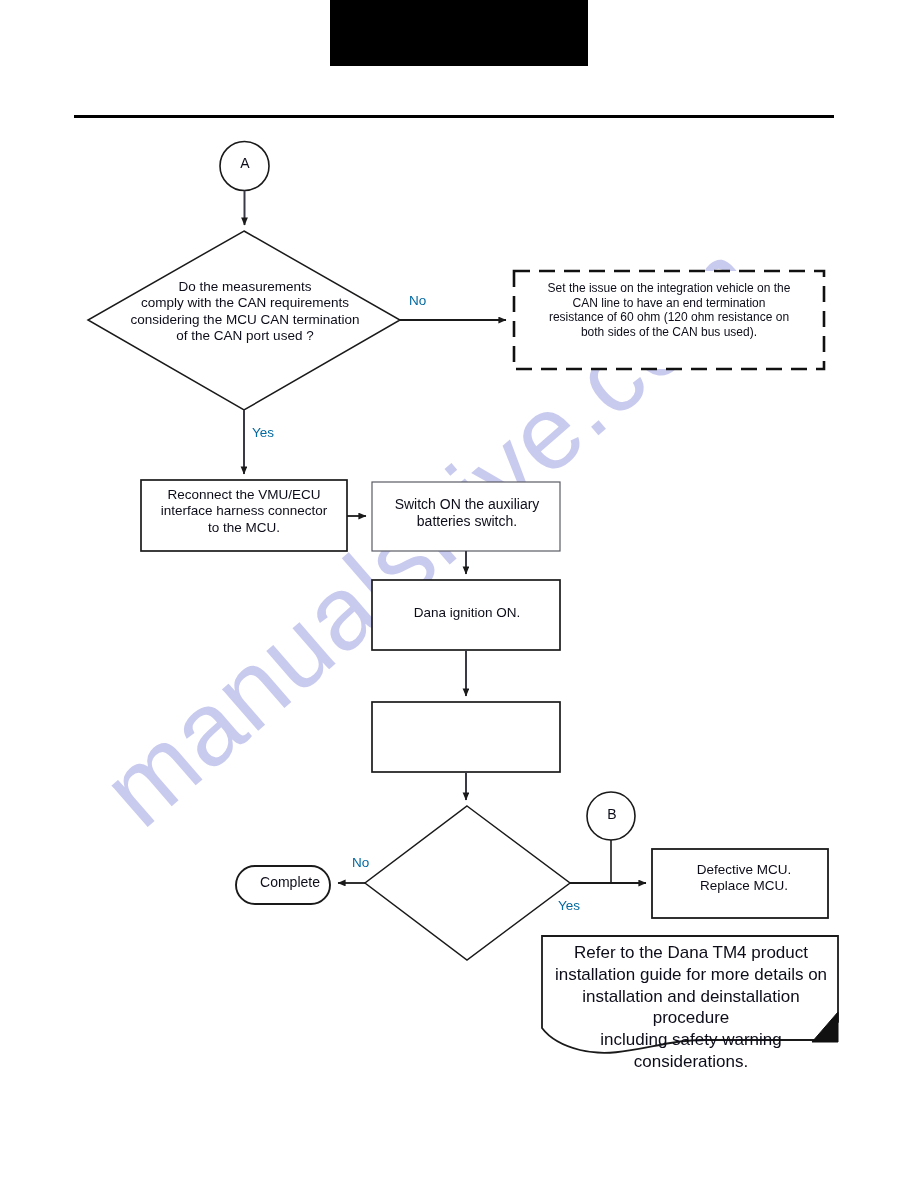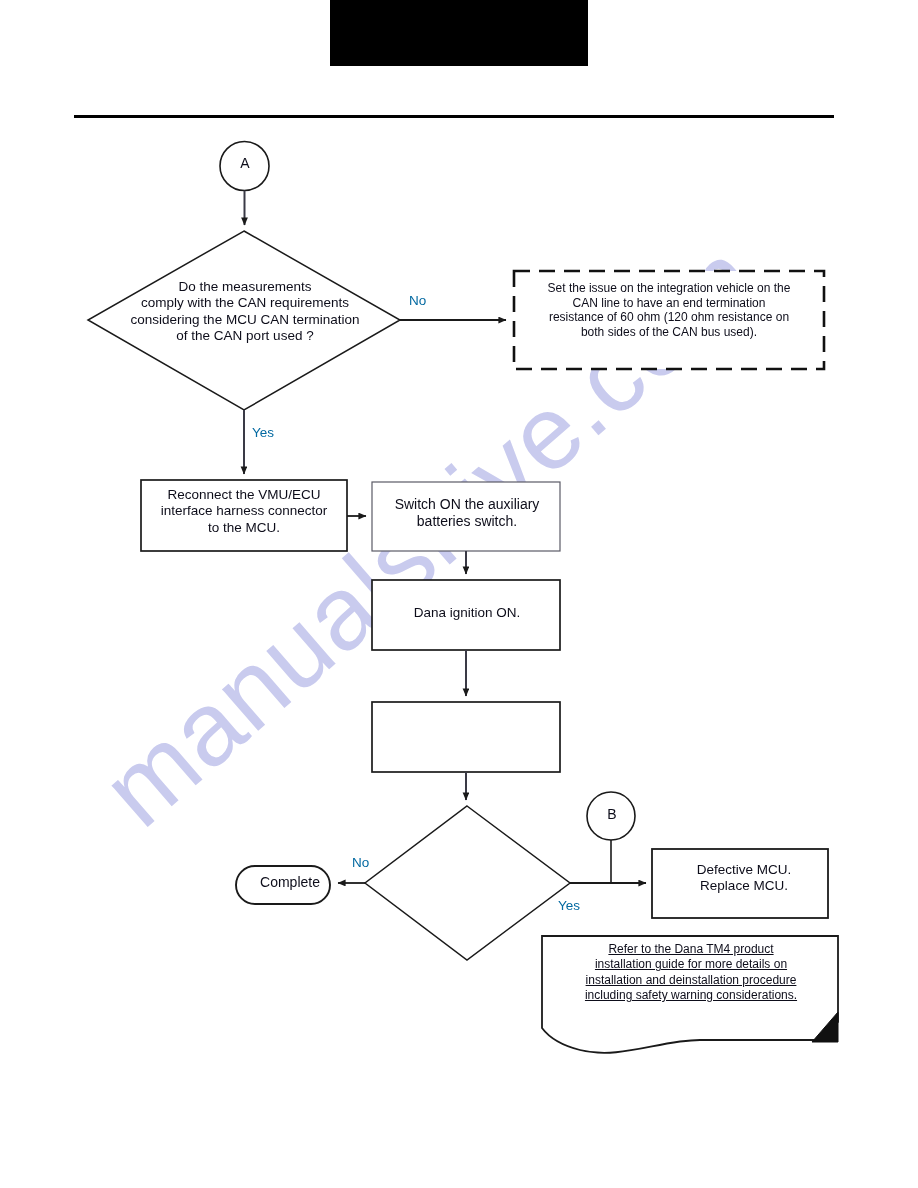--- a/index.html
+++ b/index.html
@@ -116,23 +116,22 @@
   .t-complete {
     left: 238px; top: 874px; width: 104px;
     font-size: 14px;
   }
   .t-defective {
     left: 658px; top: 862px; width: 172px;
     font-size: 13.5px;
   }
   .t-note {
     left: 546px; top: 942px; width: 290px;
-    font-size: 12px;
+    font-size: 17px;
     line-height: 1.28;
-    text-decoration: underline;
   }
   .t-conn-a {
     left: 221px; top: 155px; width: 48px;
     font-size: 14px;
   }
   .t-conn-b {
     left: 588px; top: 806px; width: 48px;
     font-size: 14px;
   }
 

